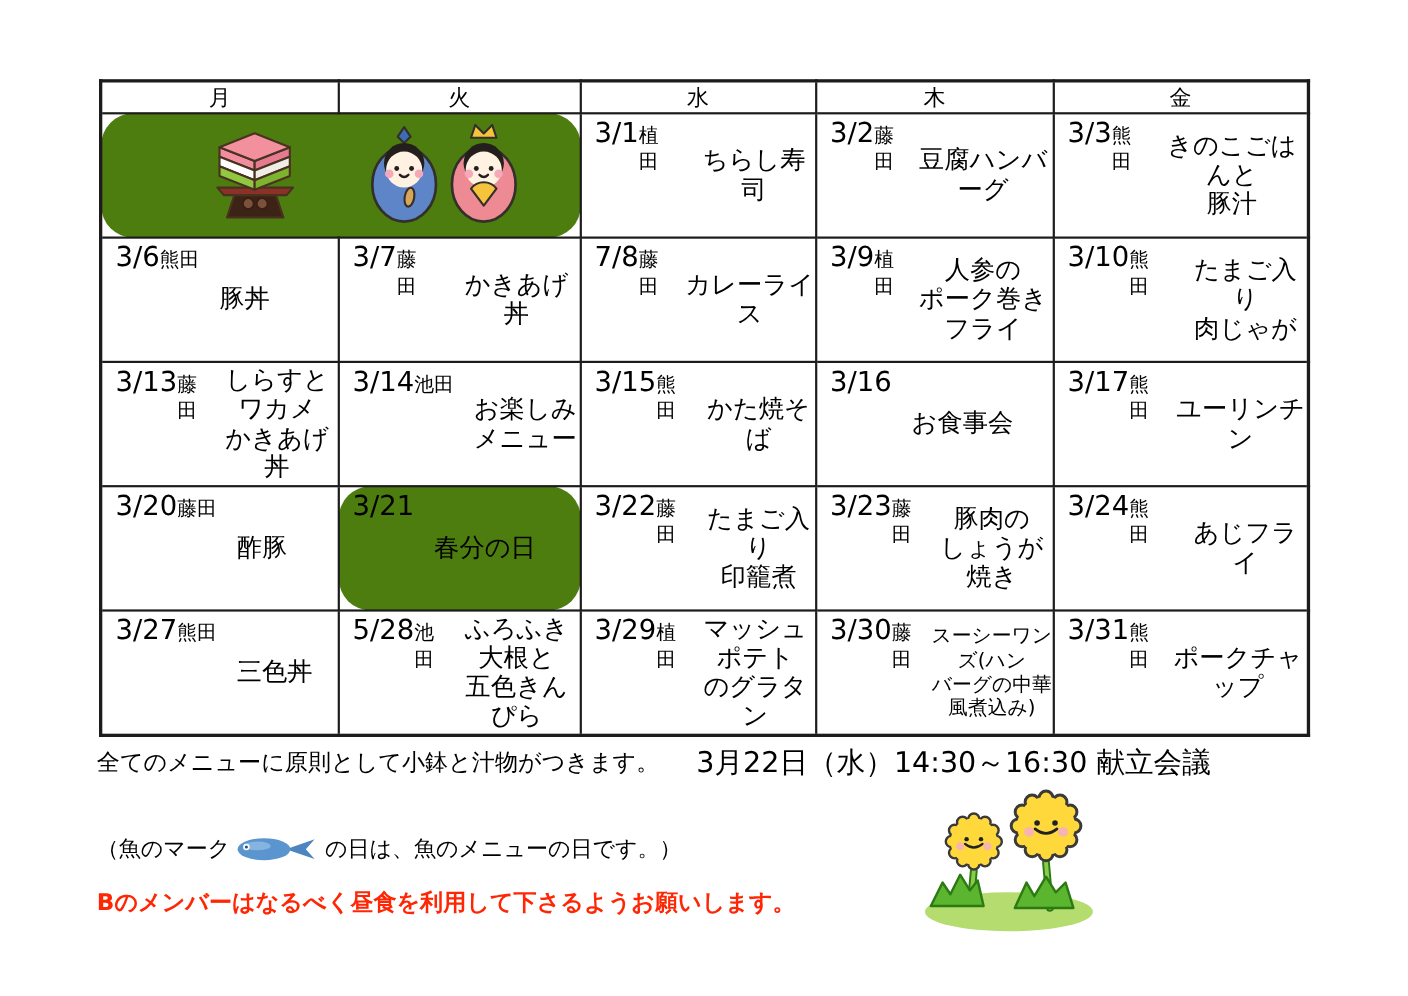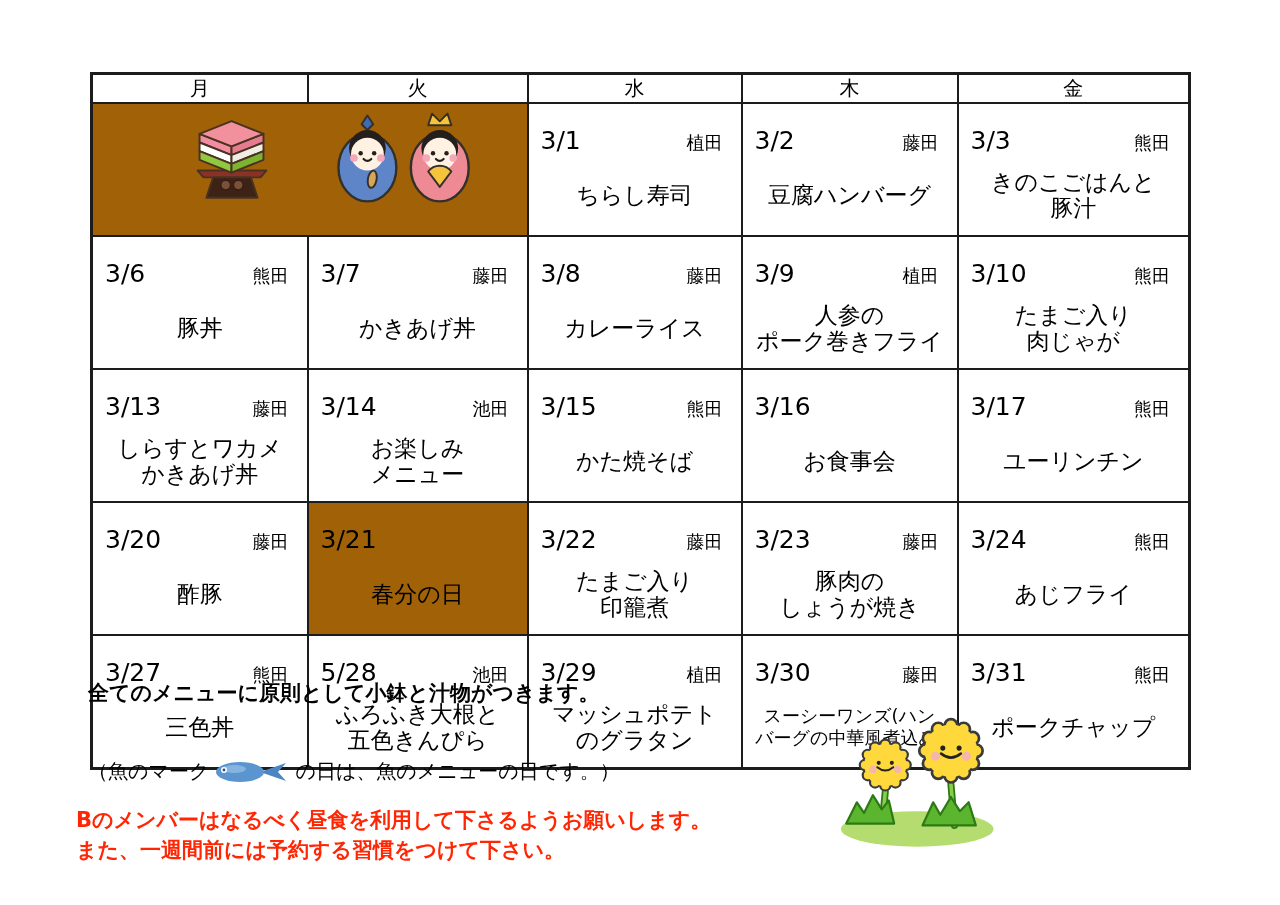--- a/index.html
+++ b/index.html
@@ -25,52 +25,52 @@
   }
   table.cal th,table.cal td{
     border:2px solid #1c1c1c;
     padding:0;vertical-align:top;
   }
   table.cal th{
     height:24px;font-size:20px;font-weight:normal;
     text-align:center;vertical-align:middle;
   }
   table.cal td{height:111px;}
-  td.gray{background:#a16207;}
-  .cellbox{display:flex;flex-direction:column;height:111px;margin-top:20px;}
+  td.gray{background:#4d7c0f;border-radius:29px;}
+  .cellbox{display:flex;height:111px;}
   .cell-top{display:flex;justify-content:space-between;padding:3px 18px 0 12px;}
   .date{font-size:25px;line-height:1.1;}
   .name{font-size:18px;padding-top:4px;}
   .menu{margin:auto 0;text-align:center;font-size:23px;line-height:1.15;}
   .menu.small{font-size:18px;line-height:1.2;}
   .img-row{
     display:flex;align-items:center;justify-content:center;
     height:108px;gap:46px;
   }
   .img-row svg.hishimochi{margin-left:55px;}
   .note-main{
     position:absolute;left:88px;top:679px;
-    font-size:21px;font-weight:bold;
+    font-size:21px;font-weight:normal;
   }
   .meeting{
     position:absolute;left:633px;top:676px;
     font-size:26px;
   }
   .fish-note1{
     position:absolute;left:88px;top:735px;
     font-size:20px;font-weight:bold;
   }
   .fish-note2{
     position:absolute;left:88px;top:758px;
     font-size:20px;font-weight:normal;
     display:flex;align-items:center;
   }
   .fish-note2 svg{margin:0 5px;}
   .red-notes{
-    position:absolute;left:76px;top:806px;
+    position:absolute;left:88px;top:806px;
     font-size:21px;font-weight:bold;color:#FF2604;
     line-height:1.42;
   }
   .flowers{
     position:absolute;left:830px;top:710px;
   }
 </style>
 </head>
 <body>
 
@@ -199,21 +199,21 @@
               </div>
           <div class="menu">
                 <div>かきあげ丼</div>
                 <div></div>
               </div>
         </div>
           </td>
         <td>
             <div class="cellbox">
           <div class="cell-top">
-                <span class="date">3/8</span>
+                <span class="date">7/8</span>
                 <span class="name">藤田</span>
               </div>
           <div class="menu">
                 <div>カレーライス</div>
                 <div></div>
               </div>
         </div>
           </td>
         <td>
             <div class="cellbox">
@@ -428,37 +428,37 @@
               </div>
         </div>
           </td>
       </tr>
 
     </tbody>
   </table>
 
   <div class="note-main">全てのメニューに原則として小鉢と汁物がつきます。</div>
 
+  <div class="meeting">3月22日（水）14:30～16:30 献立会議</div>
 
 
   <div class="fish-note2">
     <span>（魚のマーク</span>
     <svg width="76" height="24" viewBox="0 0 76 24">
       <polygon points="46,12 72,3 64,12 72,21" fill="#4C86C2"></polygon>
       <ellipse cx="26" cy="12" rx="24" ry="10" fill="#5B95CF"></ellipse>
       <ellipse cx="20" cy="9" rx="12" ry="4" fill="#8FBBE2" opacity="0.8"></ellipse>
       <circle cx="10" cy="10" r="3" fill="#FFFFFF"></circle>
       <circle cx="10" cy="10" r="1.4" fill="#274F79"></circle>
     </svg>
     <span>の日は、魚のメニューの日です。）</span>
   </div>
 
   <div class="red-notes">
     <div>Bのメンバーはなるべく昼食を利用して下さるようお願いします。</div>
-    <div>また、一週間前には予約する習慣をつけて下さい。</div>
   </div>
 
   <svg class="flowers" width="178" height="142" viewBox="0 0 200 160">
     <defs>
       <g id="pom">
         <g fill="#FFD93B" stroke="#3A3A3A" stroke-width="3">
           <circle cx="28" cy="0" r="7"></circle>
             <circle cx="24" cy="14" r="7"></circle>
           <circle cx="14" cy="24" r="7"></circle>
             <circle cx="0" cy="28" r="7"></circle>

